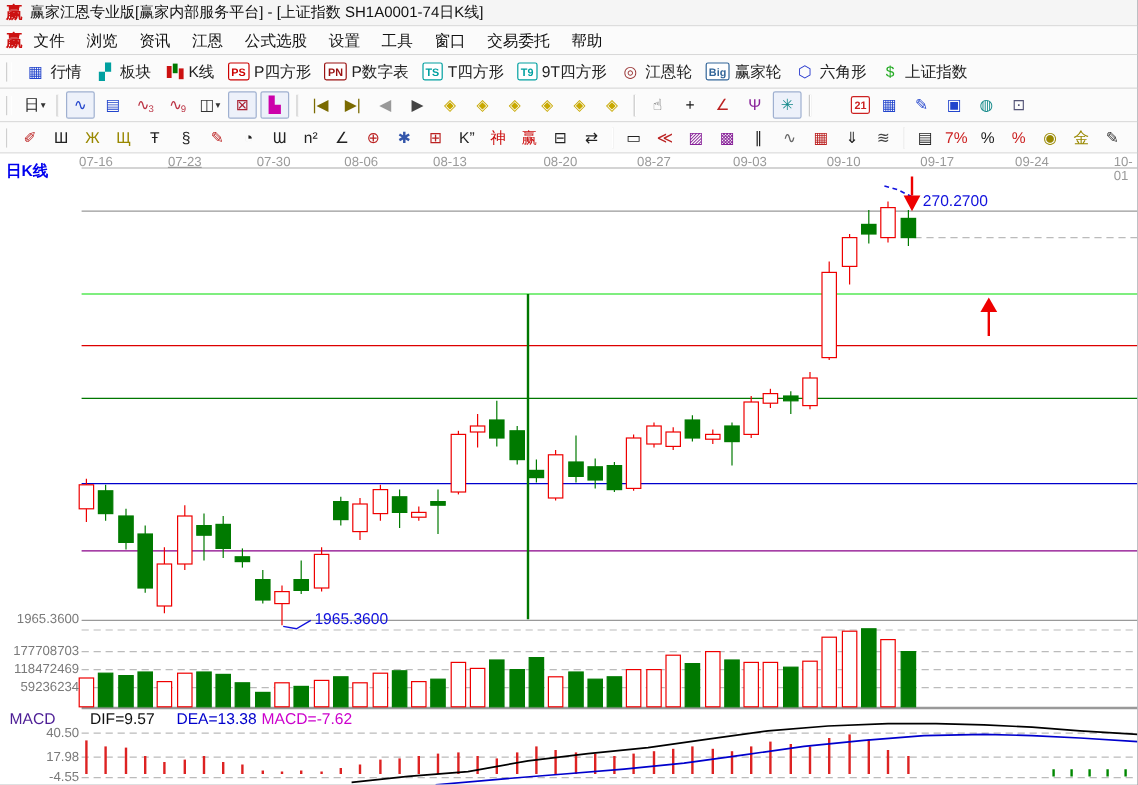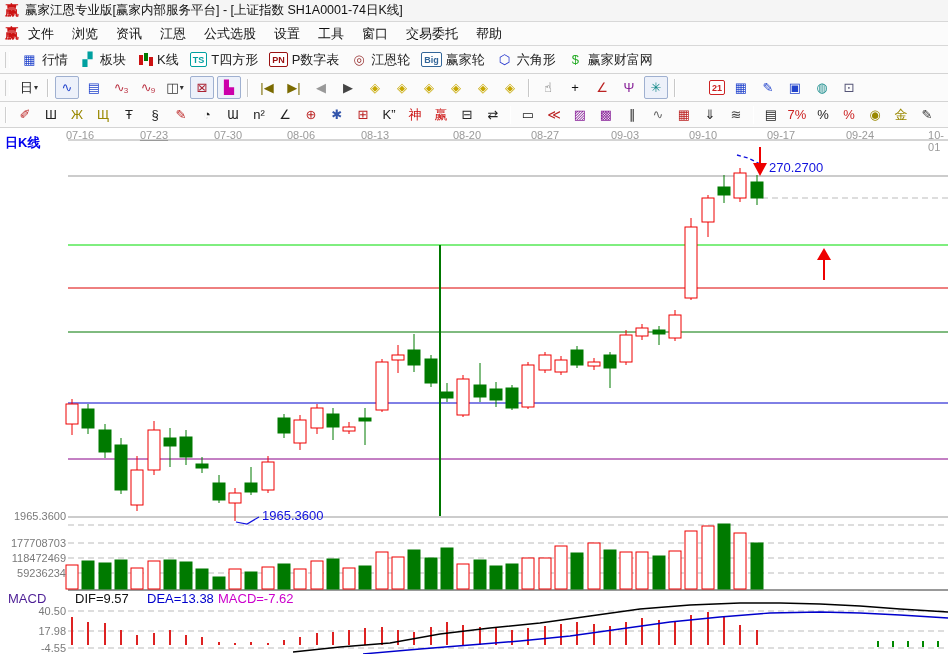--- a/index.html
+++ b/index.html
@@ -85,42 +85,50 @@
       </span>
       <span class="tb-item">
         <span class="kline-ico">
           <i style="left:2px;top:3px;height:10px;background:#cc1111"></i>
           <i style="left:7px;top:1px;height:8px;background:#007a00"></i>
           <i style="left:12px;top:5px;height:9px;background:#cc1111"></i>
         </span>
         <span>K线</span>
       </span>
       <span class="tb-item">
+        <span class="tb-box" style="color: rgb(204, 0, 0);">PS</span>
+        <span>P四方形</span>
+      </span>
+      <span class="tb-item">
+        <span class="tb-box" style="color: rgb(153, 17, 17);">PN</span>
+        <span>P数字表</span>
+      </span>
+      <span class="tb-item">
         <span class="tb-box" style="color: rgb(0, 160, 160);">TS</span>
         <span>T四方形</span>
       </span>
       <span class="tb-item">
-        <span class="tb-box" style="color: rgb(153, 17, 17);">PN</span>
-        <span>P数字表</span>
+        <span class="tb-box" style="color: rgb(0, 160, 160);">T9</span>
+        <span>9T四方形</span>
       </span>
       <span class="tb-item">
         <span class="tb-ico" style="color: rgb(153, 51, 51);">◎</span>
         <span>江恩轮</span>
       </span>
       <span class="tb-item">
         <span class="tb-box" style="color: rgb(51, 102, 153);">Big</span>
         <span>赢家轮</span>
       </span>
       <span class="tb-item">
         <span class="tb-ico" style="color: rgb(34, 51, 204);">⬡</span>
         <span>六角形</span>
       </span>
       <span class="tb-item">
         <span class="tb-ico" style="color: rgb(34, 170, 34);">$</span>
-        <span>赢家财富网</span>
+        <span>上证指数</span>
       </span>
     </div>
   <div class="tbrow" id="tb2">
       <span class="grip"></span>
       <span class="tb-btn">
         <span style="color: rgb(34, 34, 34);">日</span>
         <span class="caret">▾</span>
       </span>
       <span class="tb-divider"></span>
       <span class="tb-btn pressed">

